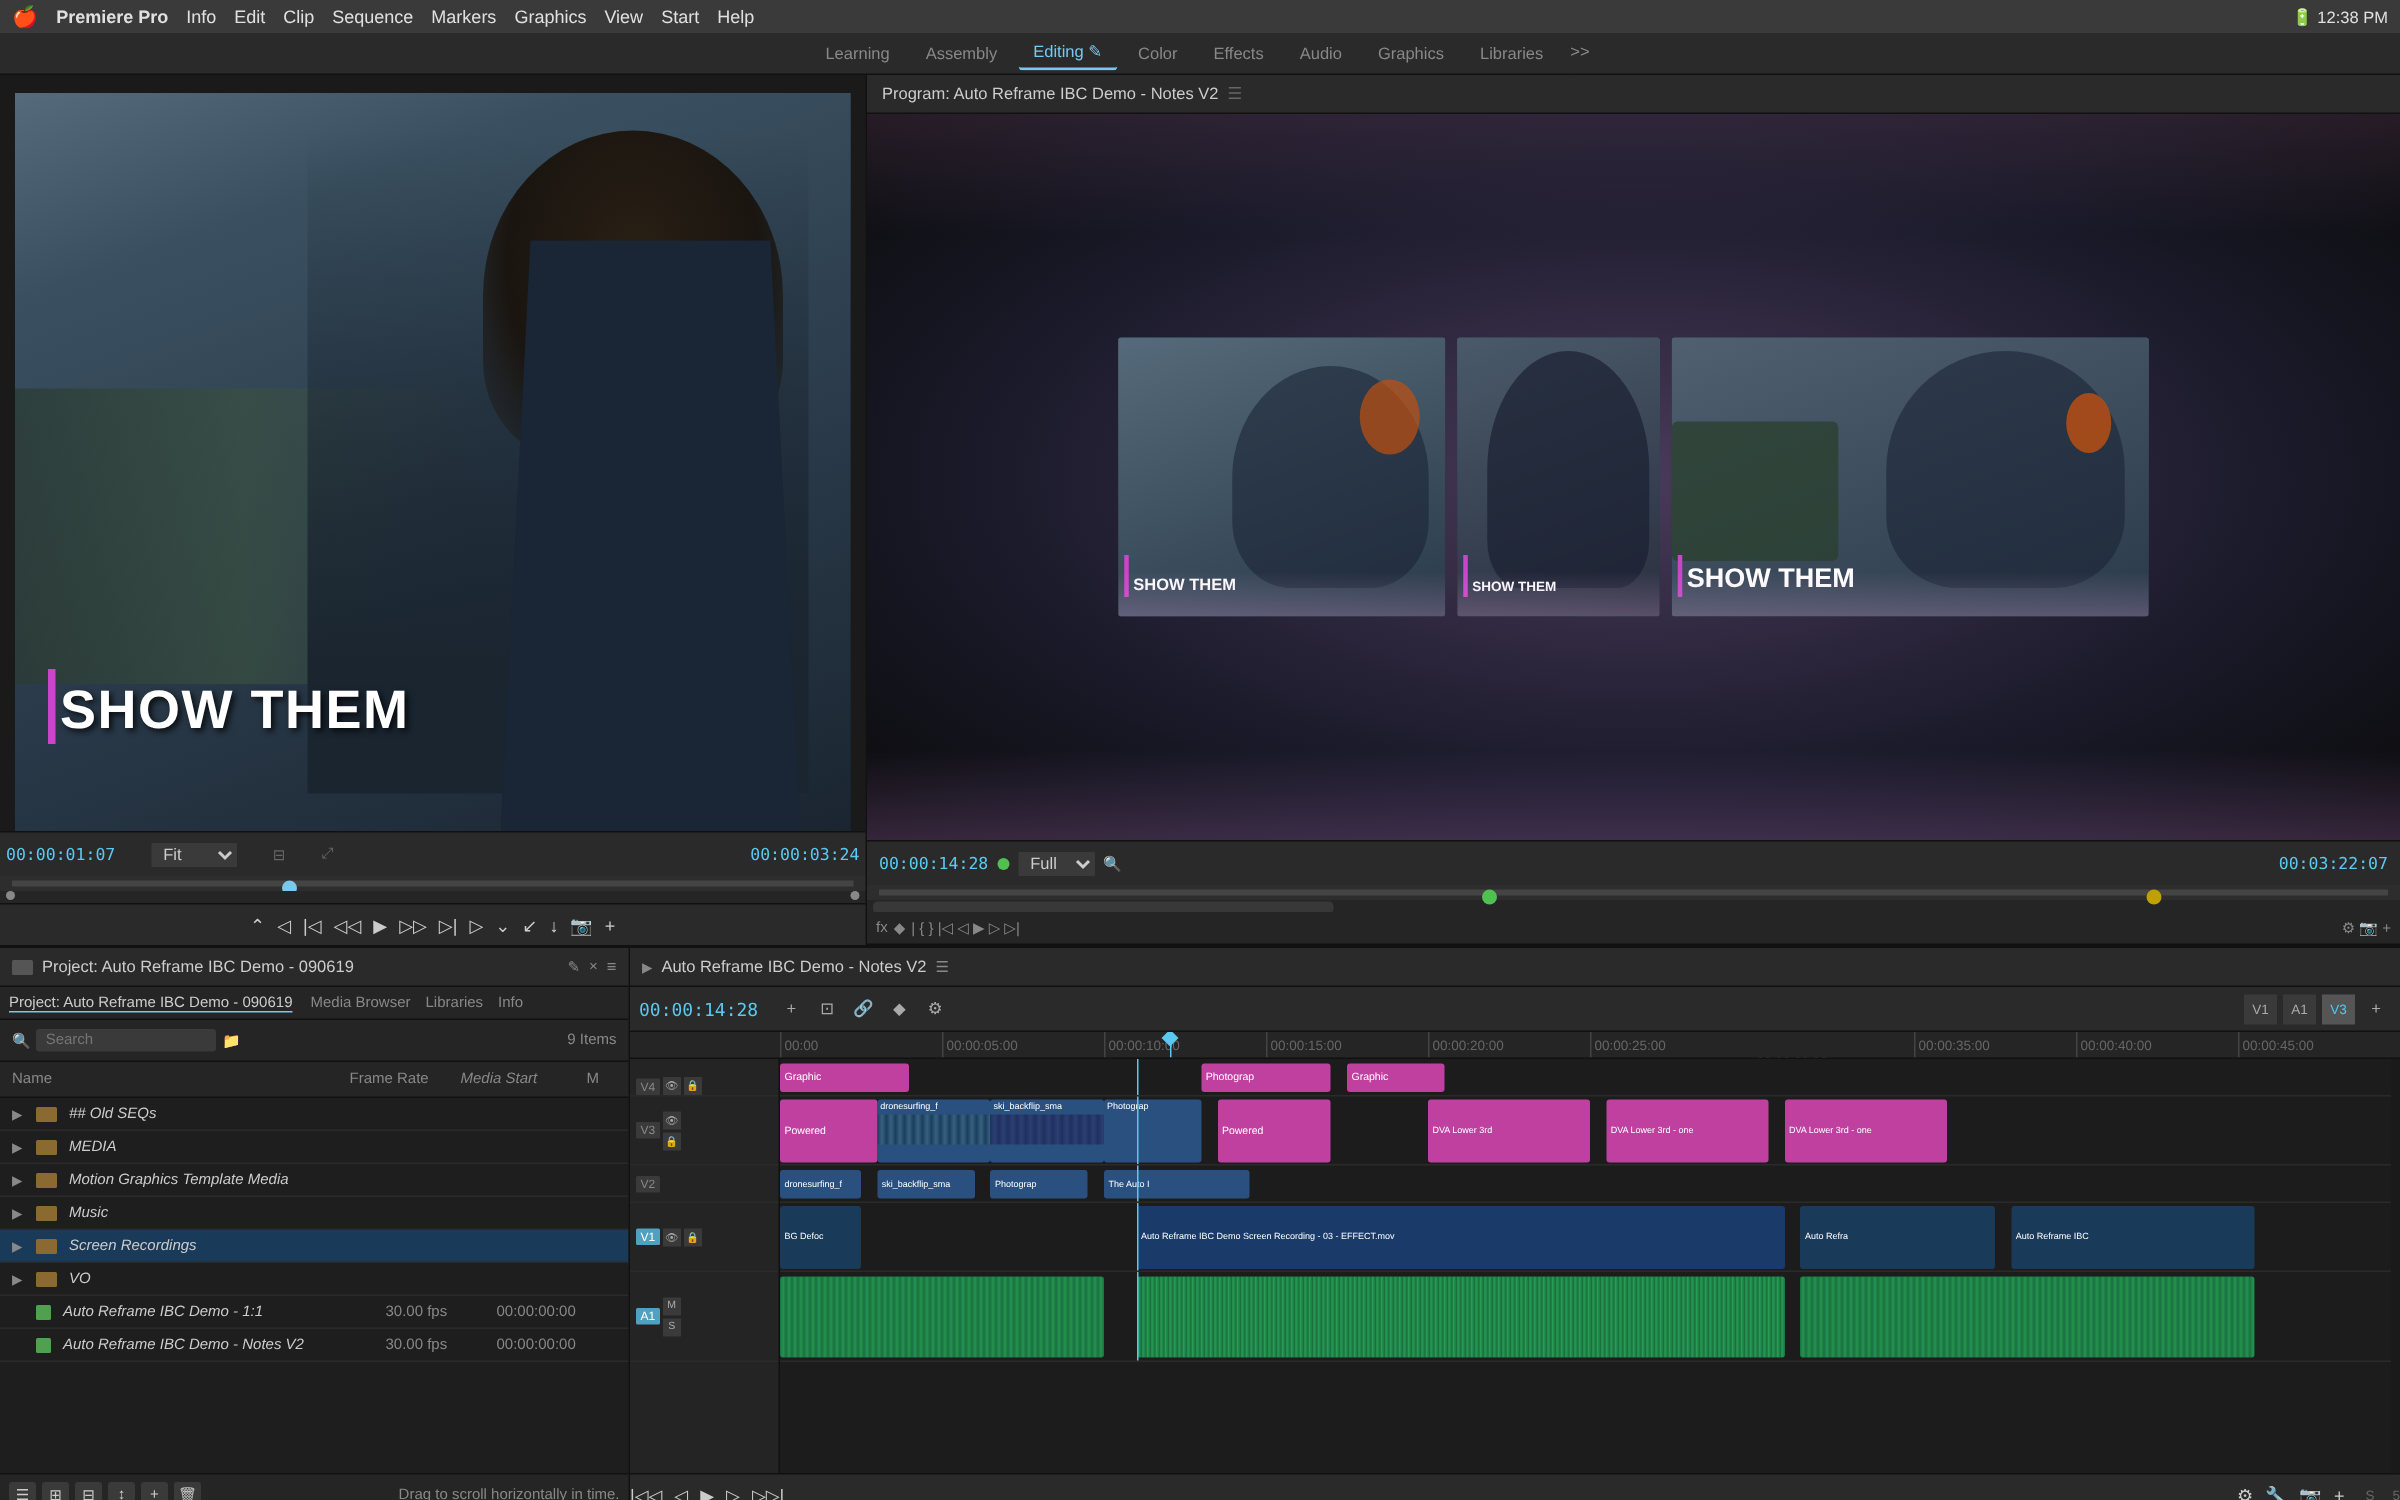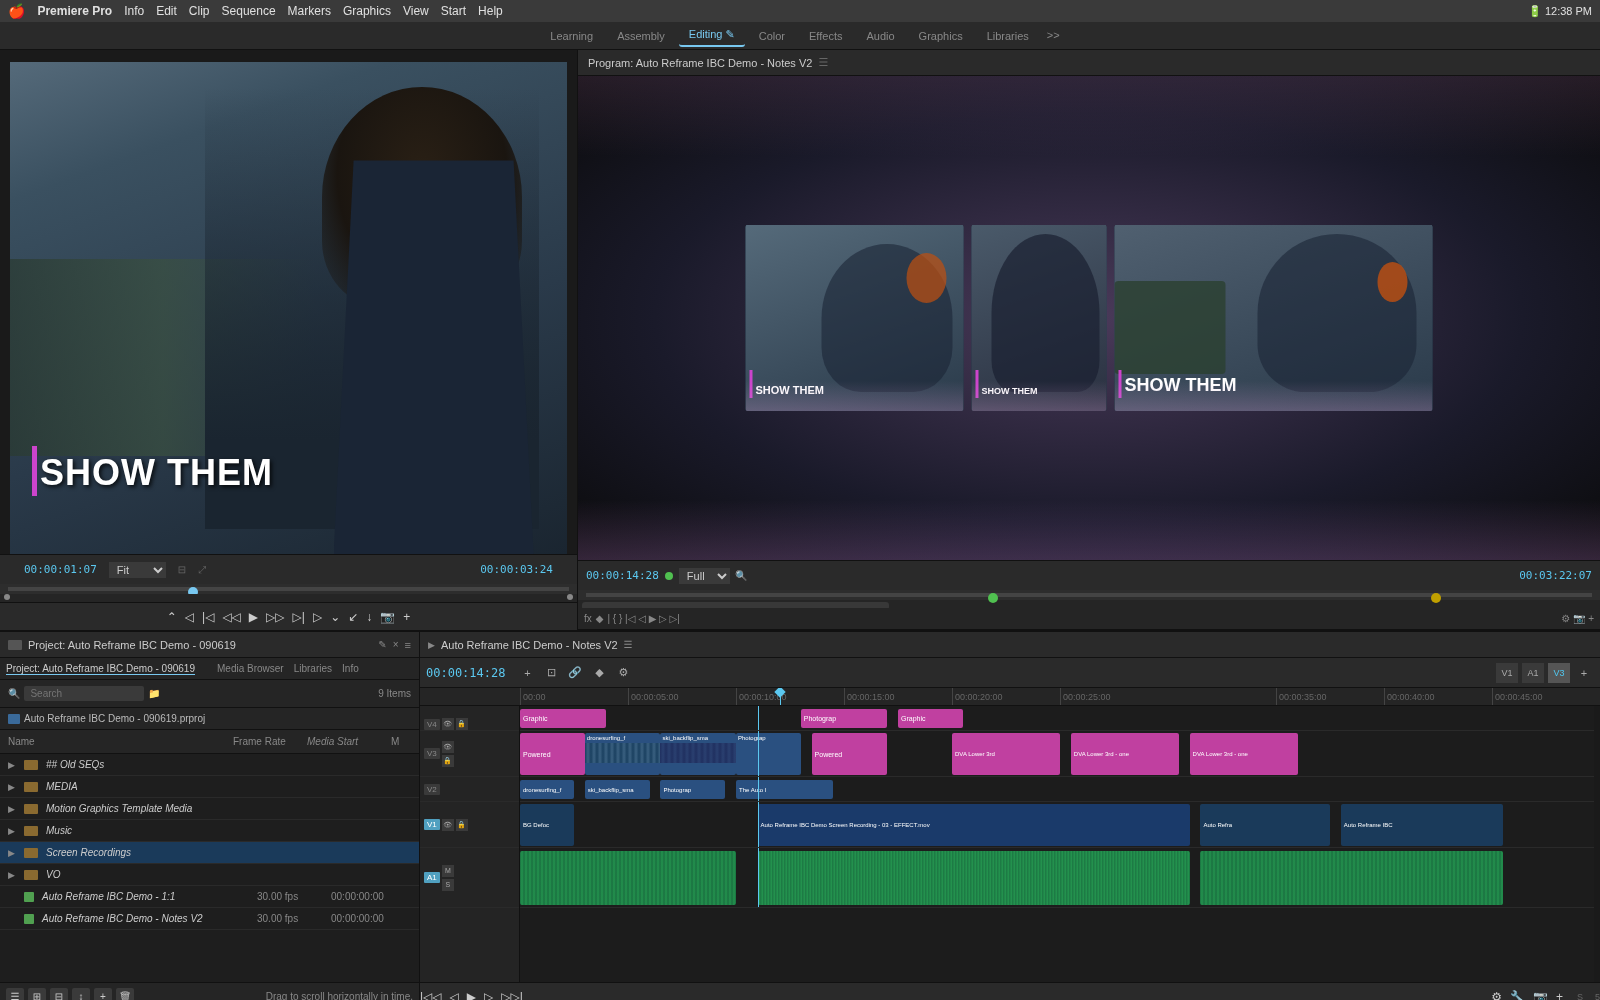--- a/index.html
+++ b/index.html
@@ -57,21 +57,21 @@
       position: absolute; bottom: 60px; left: 30px; font-size: 36px; font-weight: 900;
       color: white; text-shadow: 2px 2px 4px rgba(0,0,0,0.8); letter-spacing: 1px;
     }
     .show-them-bar {
       position: absolute; bottom: 58px; left: 22px; width: 5px; height: 50px;
       background: #cc44cc;
     }
 
     
     .source-controls {
-      height: 30px; background: #2a2a2a; display: flex; align-items: center; padding: 0 24px; gap: 12px;
+      height: 30px; background: #2a2a2a; display: flex; align-items: center; padding: 0 4px; gap: 24px;
       border-top: 1px solid #111;
     }
     .timecode { color: #5bc8f0; font-size: 11px; font-family: monospace; }
     .fit-select { background: #3a3a3a; color: #ccc; border: none; font-size: 11px; padding: 1px 4px; }
     .spacer { flex: 1; }
 
     
     .scrubber-bar {
       height: 10px; background: #2d2d2d; position: relative;
     }
@@ -424,36 +424,32 @@
     <div class="project-header">
       <span style="width:14px; height:10px; background:#555; border-radius:1px; display:inline-block;"></span>
       <span class="project-title">Project: Auto Reframe IBC Demo - 090619</span>
       <span style="color:#888; font-size:10px;">✎</span>
       <span style="color:#888; font-size:10px;">×</span>
       <span style="color:#888;">≡</span>
     </div>
 
     <div style="height:22px; background:#252525; display:flex; align-items:center; padding:0 6px; gap:4px; border-bottom:1px solid #111;">
       <span style="font-size:10px; color:#ccc; border-bottom:1px solid #78c8f0;">Project: Auto Reframe IBC Demo - 090619</span>
-      <span style="margin-left:18px; font-size:10px; color:#888;">Media Browser</span>
+      <span style="margin-left:8px; font-size:10px; color:#888;">Media Browser</span>
       <span style="margin-left:6px; font-size:10px; color:#888;">Libraries</span>
       <span style="margin-left:6px; font-size:10px; color:#888;">Info</span>
     </div>
 
     <div class="project-search">
       <span style="color:#888; font-size:10px;">🔍</span>
       <input class="search-input" type="text" placeholder="Search" style="">
       <span style="color:#888; font-size:10px;">📁</span>
       <span class="item-count">9 Items</span>
     </div>
 
-    <div style="display:flex; align-items:center; height:22px; background:#252525; padding:0 8px; border-bottom:1px solid #111;">
-      <span style="width:12px; height:10px; background:#3a6a9a; border-radius:1px; display:inline-block; margin-right:4px;"></span>
-      <span style="font-size:10px; color:#bbb;">Auto Reframe IBC Demo - 090619.prproj</span>
-    </div>
 
     <div class="project-columns">
       <span class="col-name">Name</span>
       <span class="col-fps">Frame Rate</span>
       <span class="col-start">Media Start</span>
       <span class="col-m">M</span>
     </div>
 
     <div class="project-list">
 

